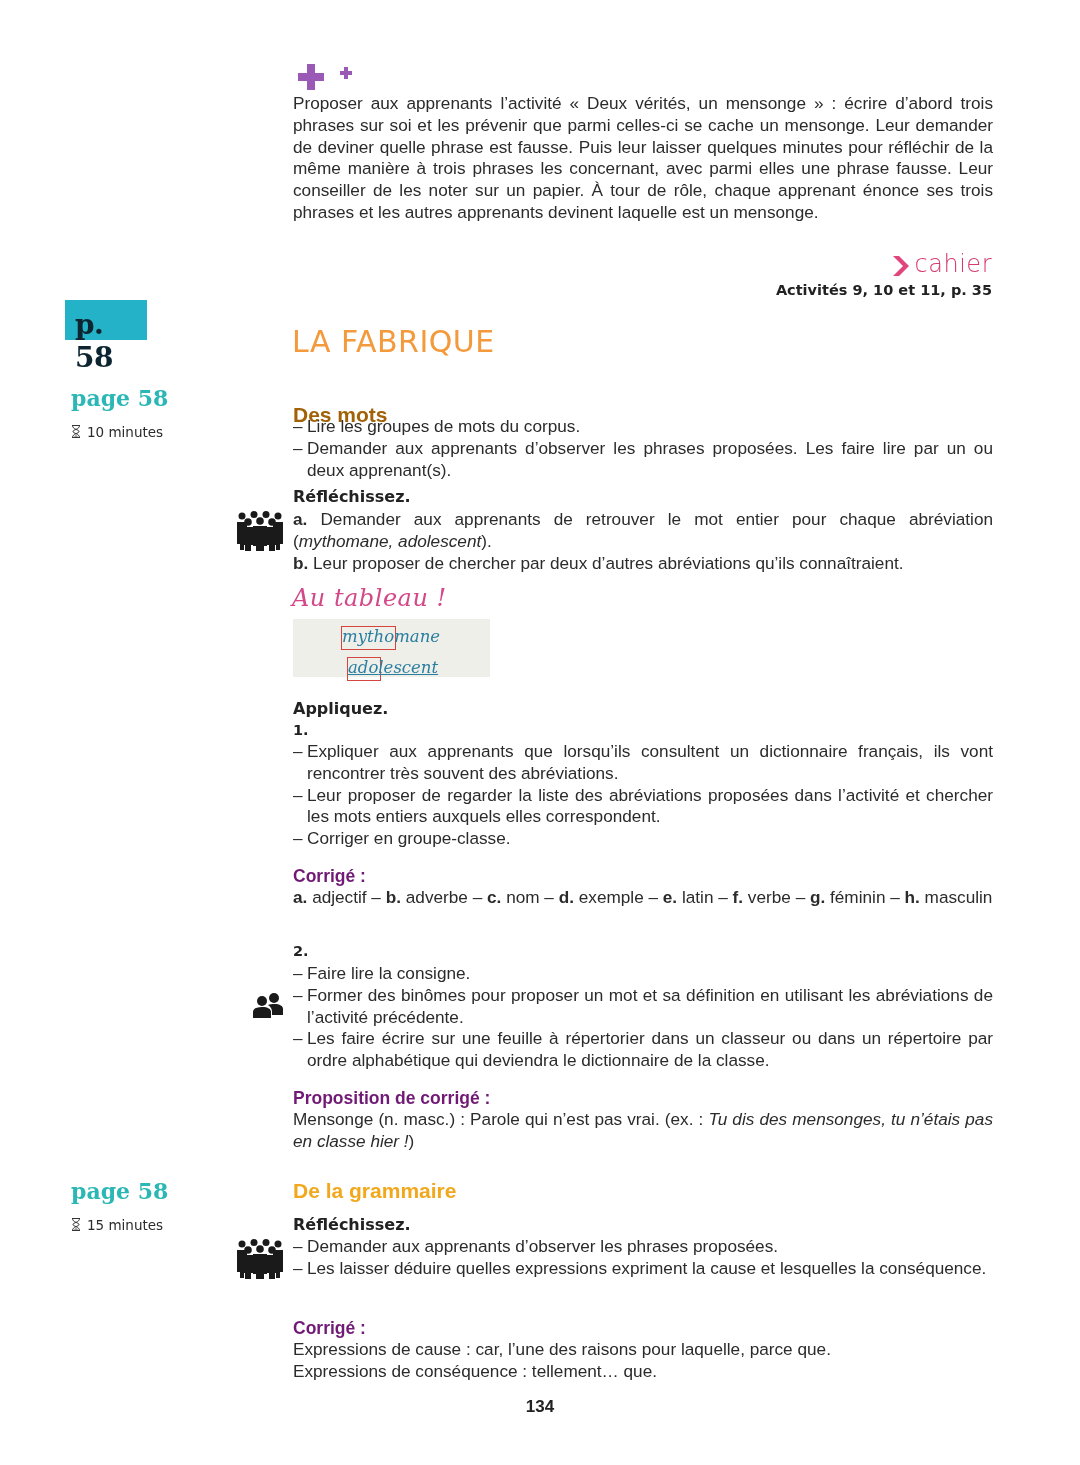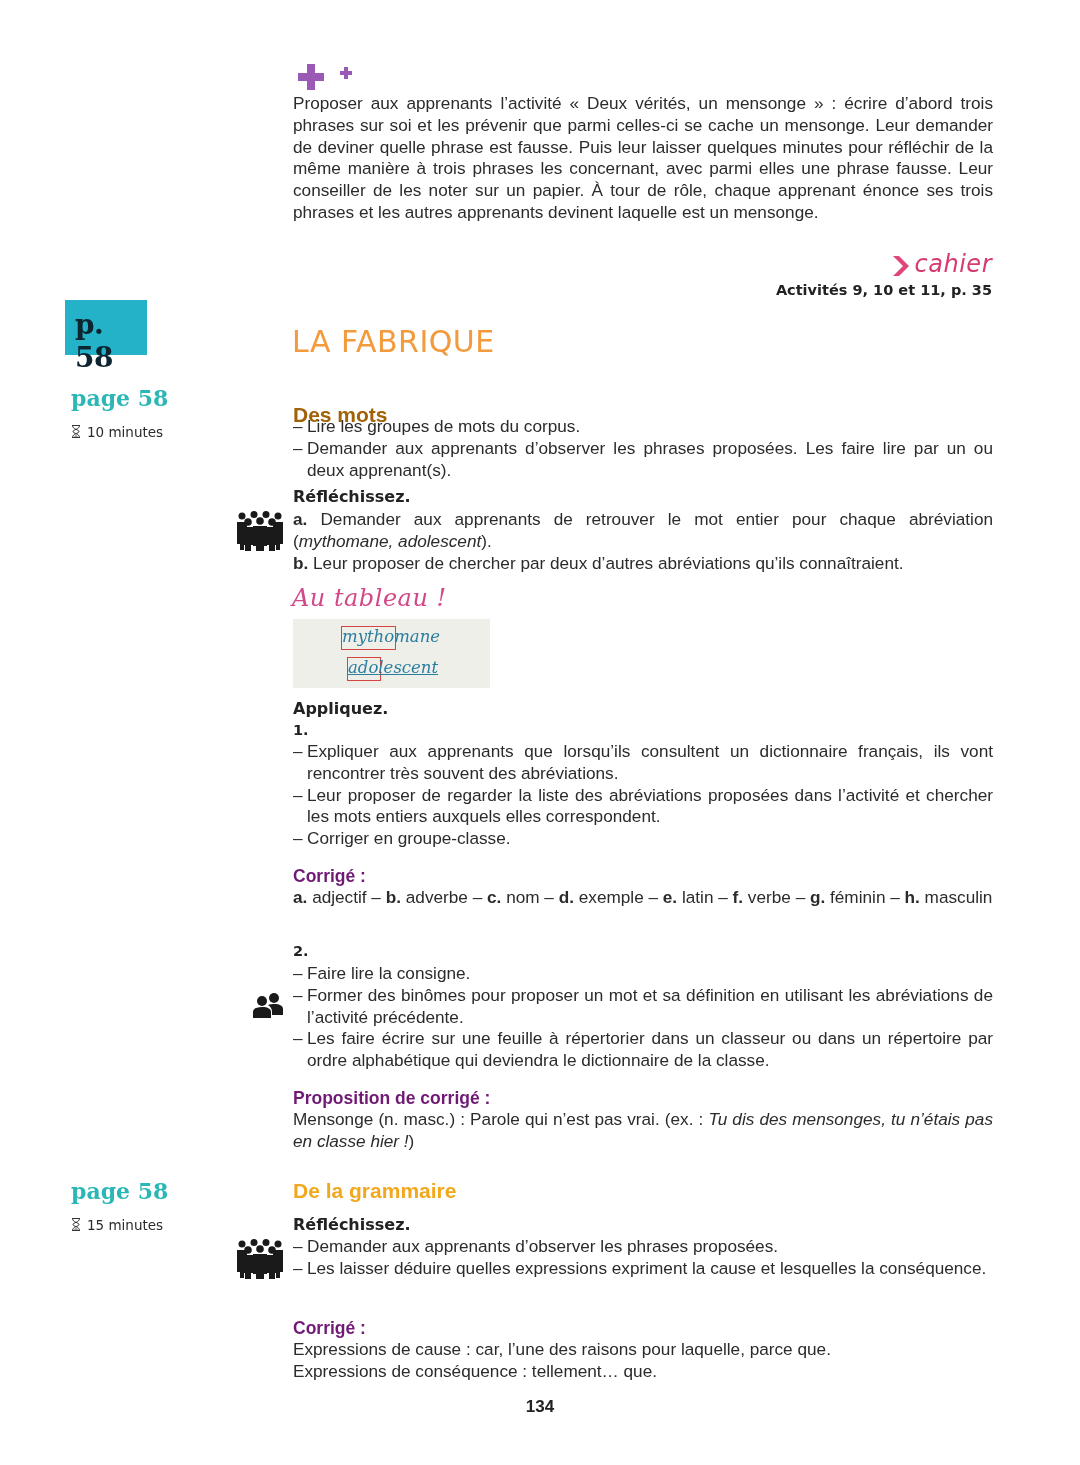--- a/index.html
+++ b/index.html
@@ -6,38 +6,38 @@
   body { width:1080px; height:1465px; position:relative; overflow:hidden;
          font-family:"DejaVu Sans", sans-serif; color:#2a2a2a; }
   .abs { position:absolute; }
   .body-text { font-family:"Liberation Sans", sans-serif; font-size:17.2px; line-height:21.8px; color:#2b2b2b; }
   .justify { text-align:justify; }
   .plus-big { left:298px; top:64px; width:26px; height:26px; }
   .plus-small { left:340px; top:67px; width:12px; height:12px; }
   .plus-icon svg { display:block; }
   #intro { left:293px; top:93px; width:700px; }
   #cahier { right:88px; top:250px; text-align:right; }
-  .cahier-word { font-family:"DejaVu Sans", sans-serif; font-style:italic; font-size:24px; color:#d63a6e; font-weight:300; letter-spacing:0.5px; }
+  .cahier-word { font-family:"DejaVu Sans", sans-serif; font-size:24px; color:#d63a6e; font-weight:300; letter-spacing:0.5px; }
   .cahier-arrow { display:inline-block; vertical-align:middle; margin-right:6px; }
   .cahier-ref { font-family:"DejaVu Sans", sans-serif; font-size:14.5px; font-weight:bold; color:#222; margin-top:2px; }
-  #pbox { left:65px; top:300px; width:82px; height:55px; background:#23b2c8; }
+  #pbox { left:65px; top:300px; width:82px; height:40px; background:#23b2c8; }
   #pbox span { position:absolute; left:10px; top:8px; font-family:"DejaVu Serif", serif; font-weight:bold; font-size:28px; color:#0d2530; letter-spacing:-0.5px; }
   #fabrique { left:292px; top:324px; font-family:"DejaVu Sans", sans-serif; font-size:30px; color:#f39a3c; letter-spacing:0.5px; }
   .page-ref { font-family:"DejaVu Serif", serif; font-weight:bold; font-size:22px; color:#2bb7b5; }
   .duration { font-family:"DejaVu Sans", sans-serif; font-size:13.5px; color:#2a2a2a; }
   .hourglass { display:inline-block; width:10px; height:13px; vertical-align:-1px; margin-right:6px; }
   .sec-title-teal { font-family:"Liberation Sans", sans-serif; font-weight:bold; font-size:21px; color:#a16207;margin-top:17px; }
   .sec-title-orange { font-family:"Liberation Sans", sans-serif; font-weight:bold; font-size:21px; color:#f2a81d; }
   .bold-head { font-family:"DejaVu Sans", sans-serif; font-weight:bold; font-size:16px; color:#222; }
   .pink-head { font-family:"Liberation Sans", sans-serif; font-weight:bold; font-size:17.5px; color:#701a75; }
   .dash-list { margin:0; padding:0; list-style:none; }
   .dash-list li { position:relative; padding-left:14px; }
   .dash-list li::before { content:"–"; position:absolute; left:0; top:0; }
   .au-tableau { left:292px; top:584px; font-family:"DejaVu Serif", serif; font-style:italic; font-size:24px; color:#d24888; letter-spacing:0.5px; }
-  #board { left:293px; top:619px; width:197px; height:69px; background:#efefea; }
+  #board { left:293px; top:619px; width:197px; height:58px; background:#efefea; }
   .board-word { position:absolute; font-family:"DejaVu Serif", serif; font-style:italic; font-size:16.5px; color:#2a7ea0; }
   .board-box { position:absolute; border:1.4px solid #d5443f; }
   .group-icon, .pair-icon { position:absolute; }
   #page-number { left:0; width:1080px; top:1397px; text-align:center; font-family:"Liberation Sans", sans-serif; font-weight:bold; font-size:17px; color:#222; }
   b.letter { font-weight:bold; }
 </style>
 </head>
 <body>
 
 <span class="abs plus-icon plus-big">

